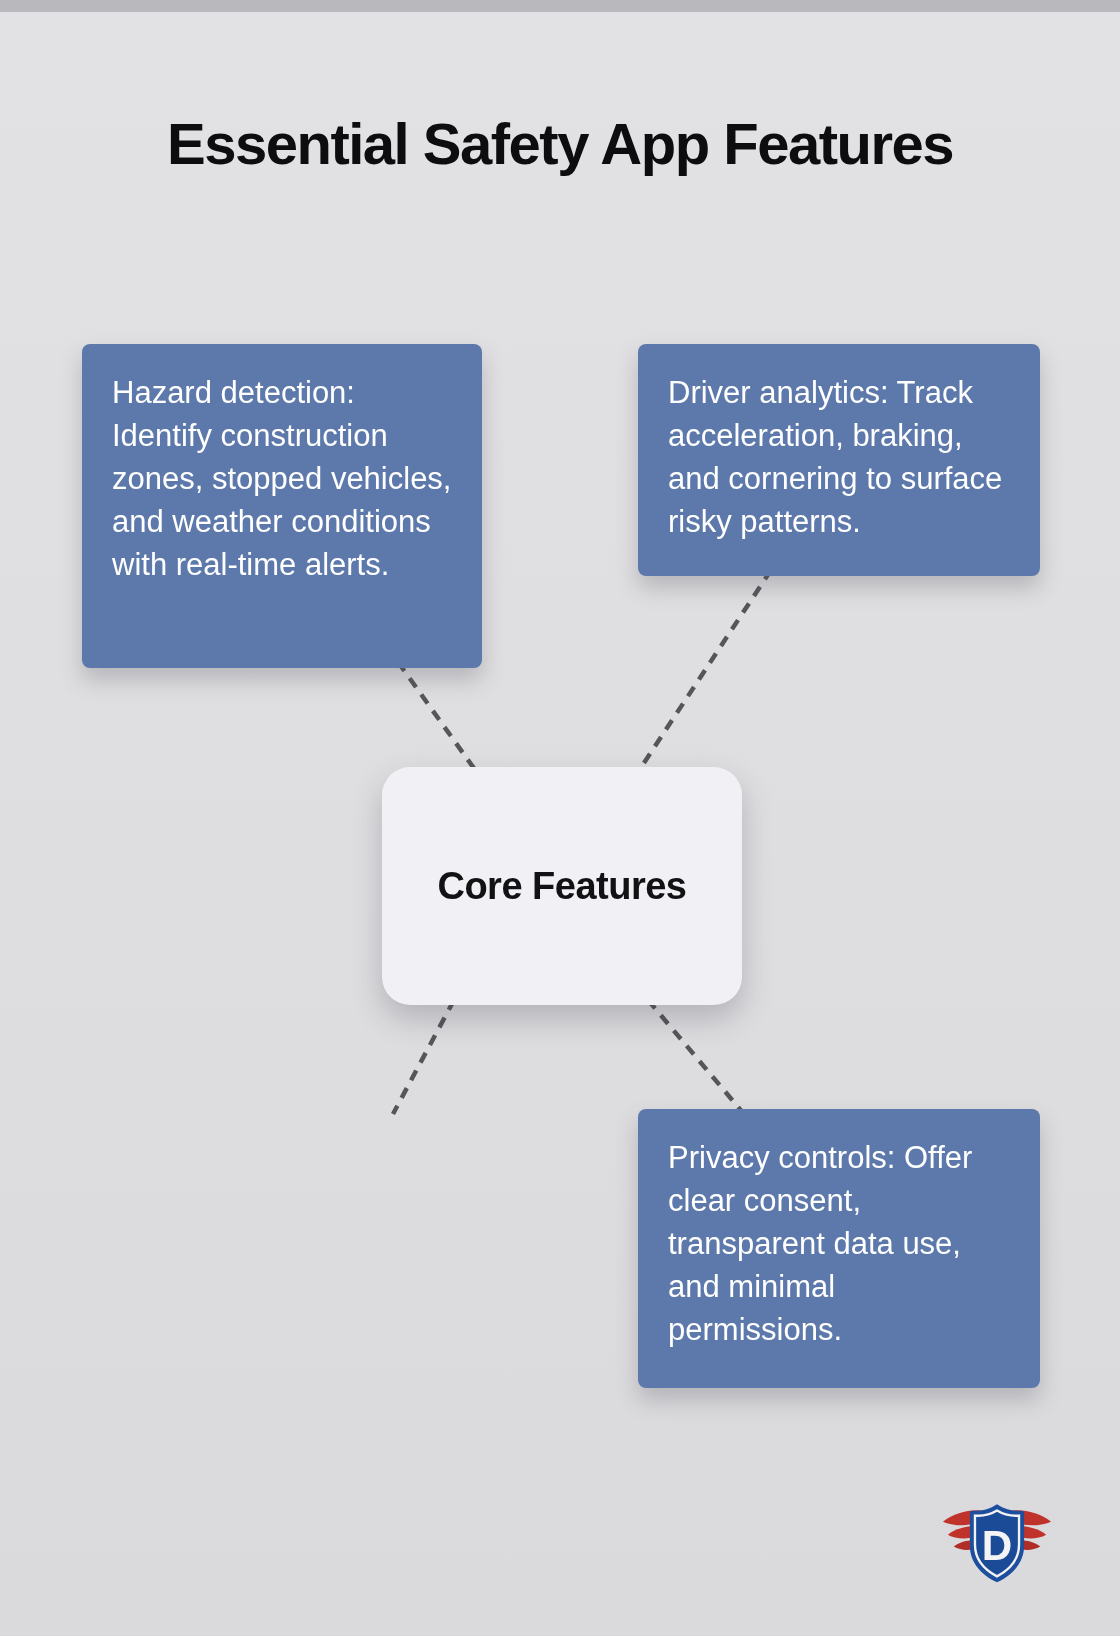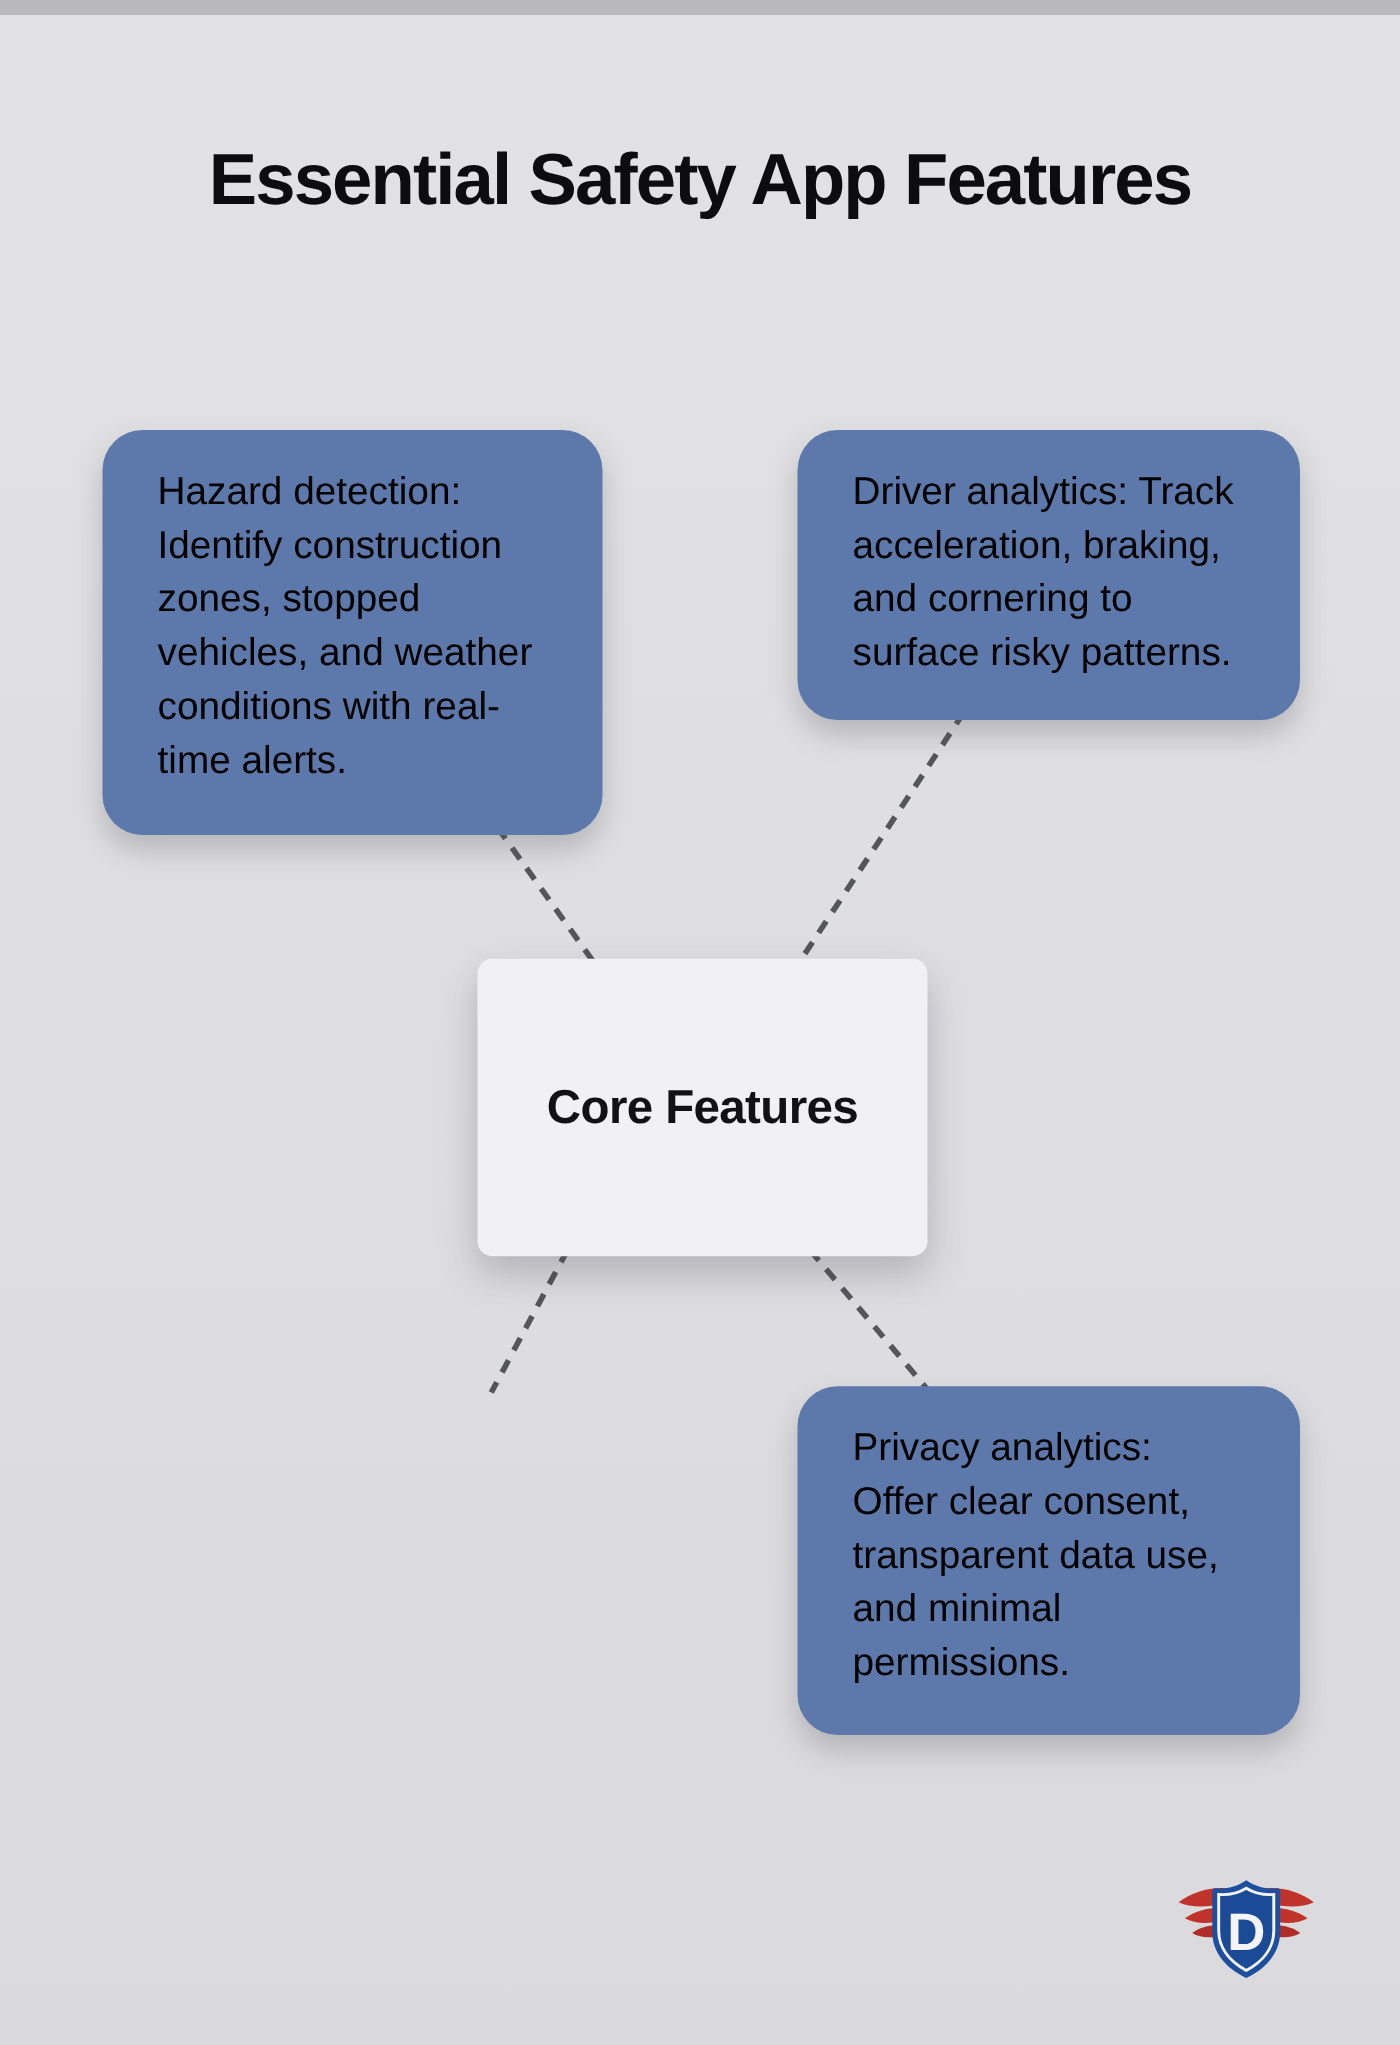--- a/index.html
+++ b/index.html
@@ -24,42 +24,42 @@
     font-family:"Liberation Sans", sans-serif;
   }
   .connectors{
     position:absolute;left:0;top:0;width:1120px;height:1636px;
     z-index:1;pointer-events:none;
   }
   .card{
     position:absolute;
     z-index:2;
     background:#5d79ab;
-    border-radius:32px;
-    color:#000000;
+    border-radius:8px;
+    color:#ffffff;
     box-shadow:0 12px 22px rgba(90,90,100,0.30);
     box-sizing:border-box;
-    padding:27px 44px;
+    padding:27px 30px;
   }
   .card p{
     margin:0;
     font-size:31px;
     line-height:43px;
     font-weight:400;
   }
   .card-tl{left:82px;top:332px;width:400px;height:324px;}
   .card-tr{left:638px;top:332px;width:402px;height:232px;}
   .card-bl{left:82px;top:1097px;width:400px;height:279px;}
   .card-br{left:638px;top:1097px;width:402px;height:279px;}
   .center-card{
     position:absolute;
     z-index:3;
     left:382px;top:755px;width:360px;height:238px;
     background:#f1f0f4;
-    border-radius:12px;
+    border-radius:28px;
     box-shadow:0 14px 30px rgba(70,70,85,0.28);
     display:flex;align-items:center;justify-content:center;
   }
   .center-card span{
     font-size:38px;
     font-weight:700;
     color:#121214;
     letter-spacing:-0.5px;
   }
   .logo{
@@ -90,21 +90,21 @@
   <div class="card card-tr">
     <p>Driver analytics: Track acceleration, braking, and cornering to surface risky patterns.</p>
   </div>
 
   <div class="center-card">
     <span>Core Features</span>
   </div>
 
 
   <div class="card card-br">
-    <p>Privacy analytics: Offer clear consent, transparent data use, and minimal permissions.</p>
+    <p>Privacy controls: Offer clear consent, transparent data use, and minimal permissions.</p>
   </div>
 
   <svg class="logo" viewBox="0 0 120 90" xmlns="http://www.w3.org/2000/svg">
 
     <g>
       <path d="M5,23 C20,11 43,8 57,15 C45,26 20,30 5,23 Z" fill="#c0332b"></path>
       <path d="M10,36 C22,27 41,25 53,30 C43,40 22,43 10,36 Z" fill="#c0332b"></path>
       <path d="M16,48 C25,41 39,40 49,44 C41,52 26,54 16,48 Z" fill="#b02e27"></path>
     </g>
 

